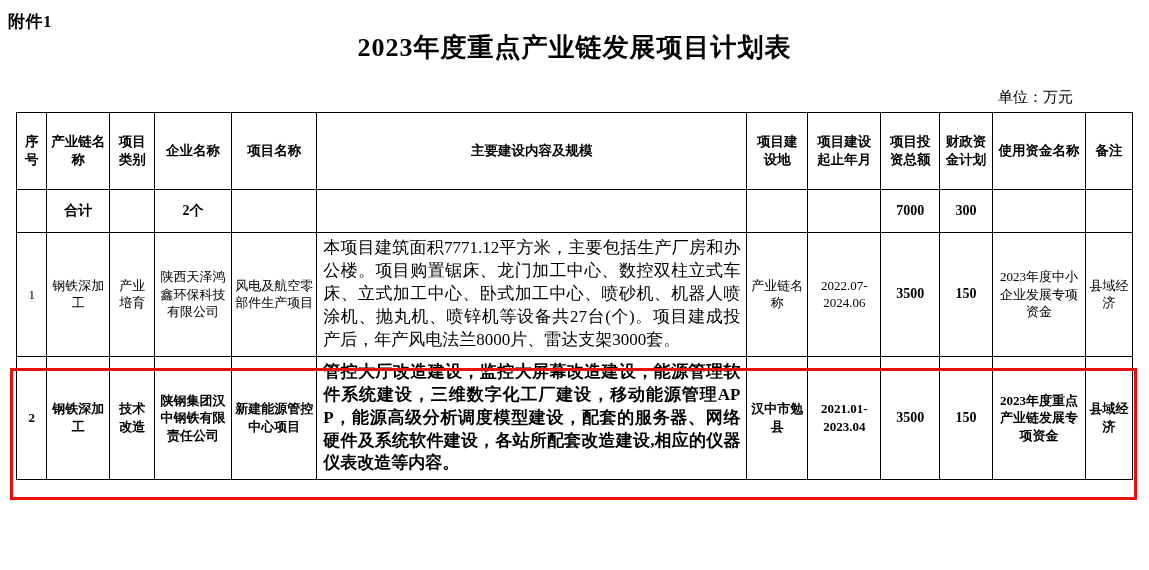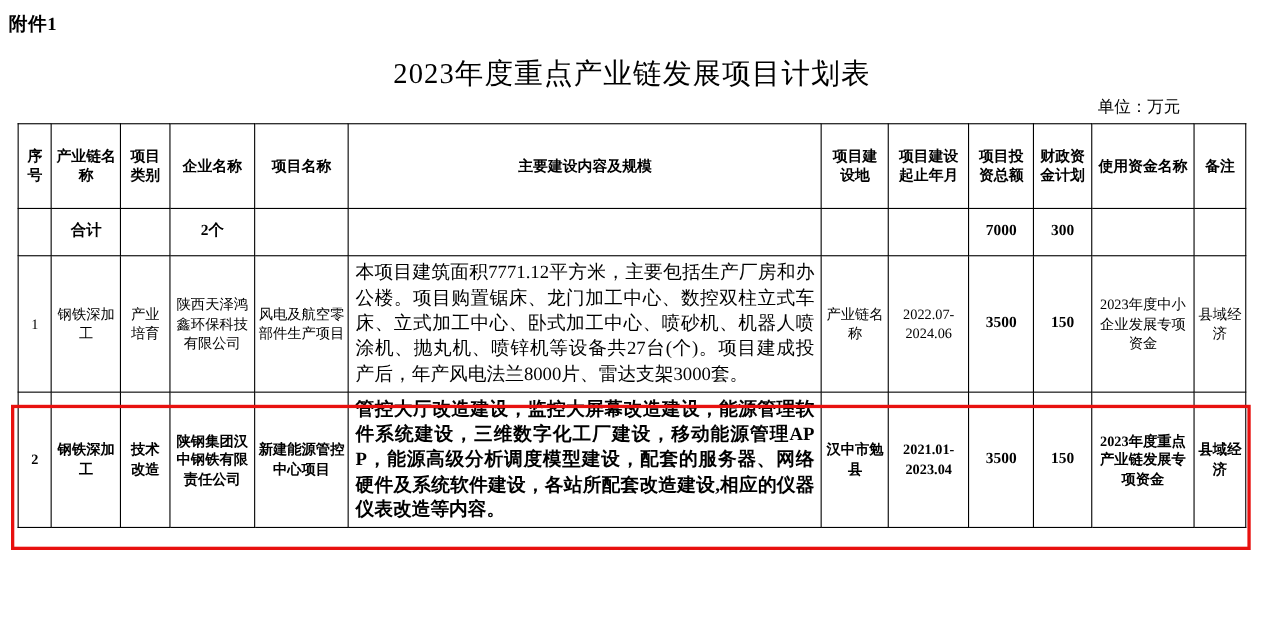--- a/index.html
+++ b/index.html
@@ -23,26 +23,26 @@
   .attachment-label {
     position: absolute;
     top: 10px;
     left: 8px;
     font-size: 17px;
     font-weight: bold;
     letter-spacing: 0.5px;
   }
   .doc-title {
     position: absolute;
-    top: 49px;
+    top: 30px;
     left: 0;
     width: 1149px;
     text-align: center;
     font-size: 26px;
-    font-weight: normal;
+    font-weight: bold;
     letter-spacing: 1px;
   }
   .unit-note {
     position: absolute;
     top: 88px;
     right: 76px;
     font-size: 15px;
   }
   table.plan {
     position: absolute;

